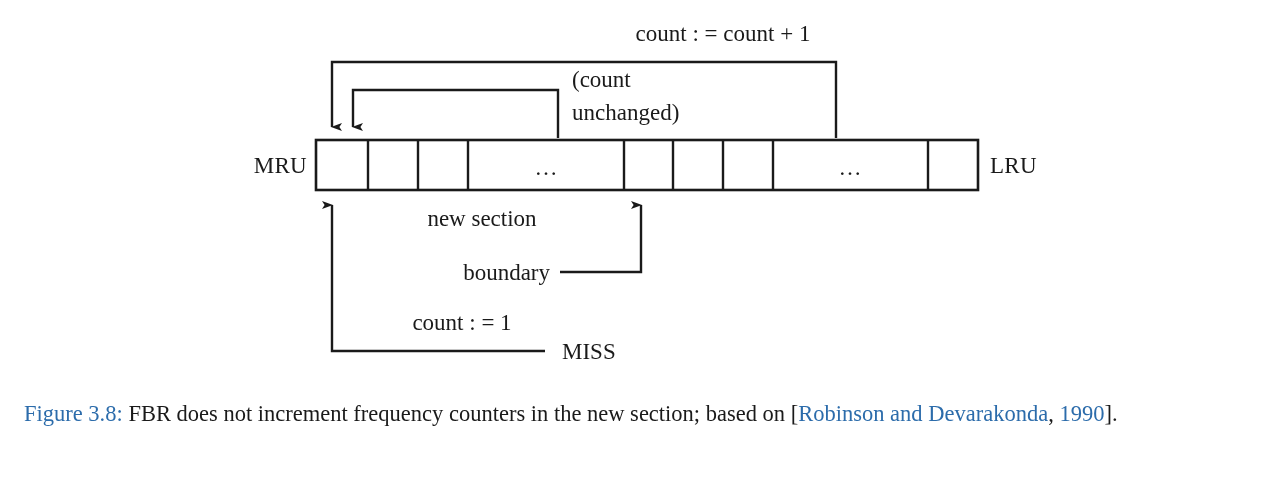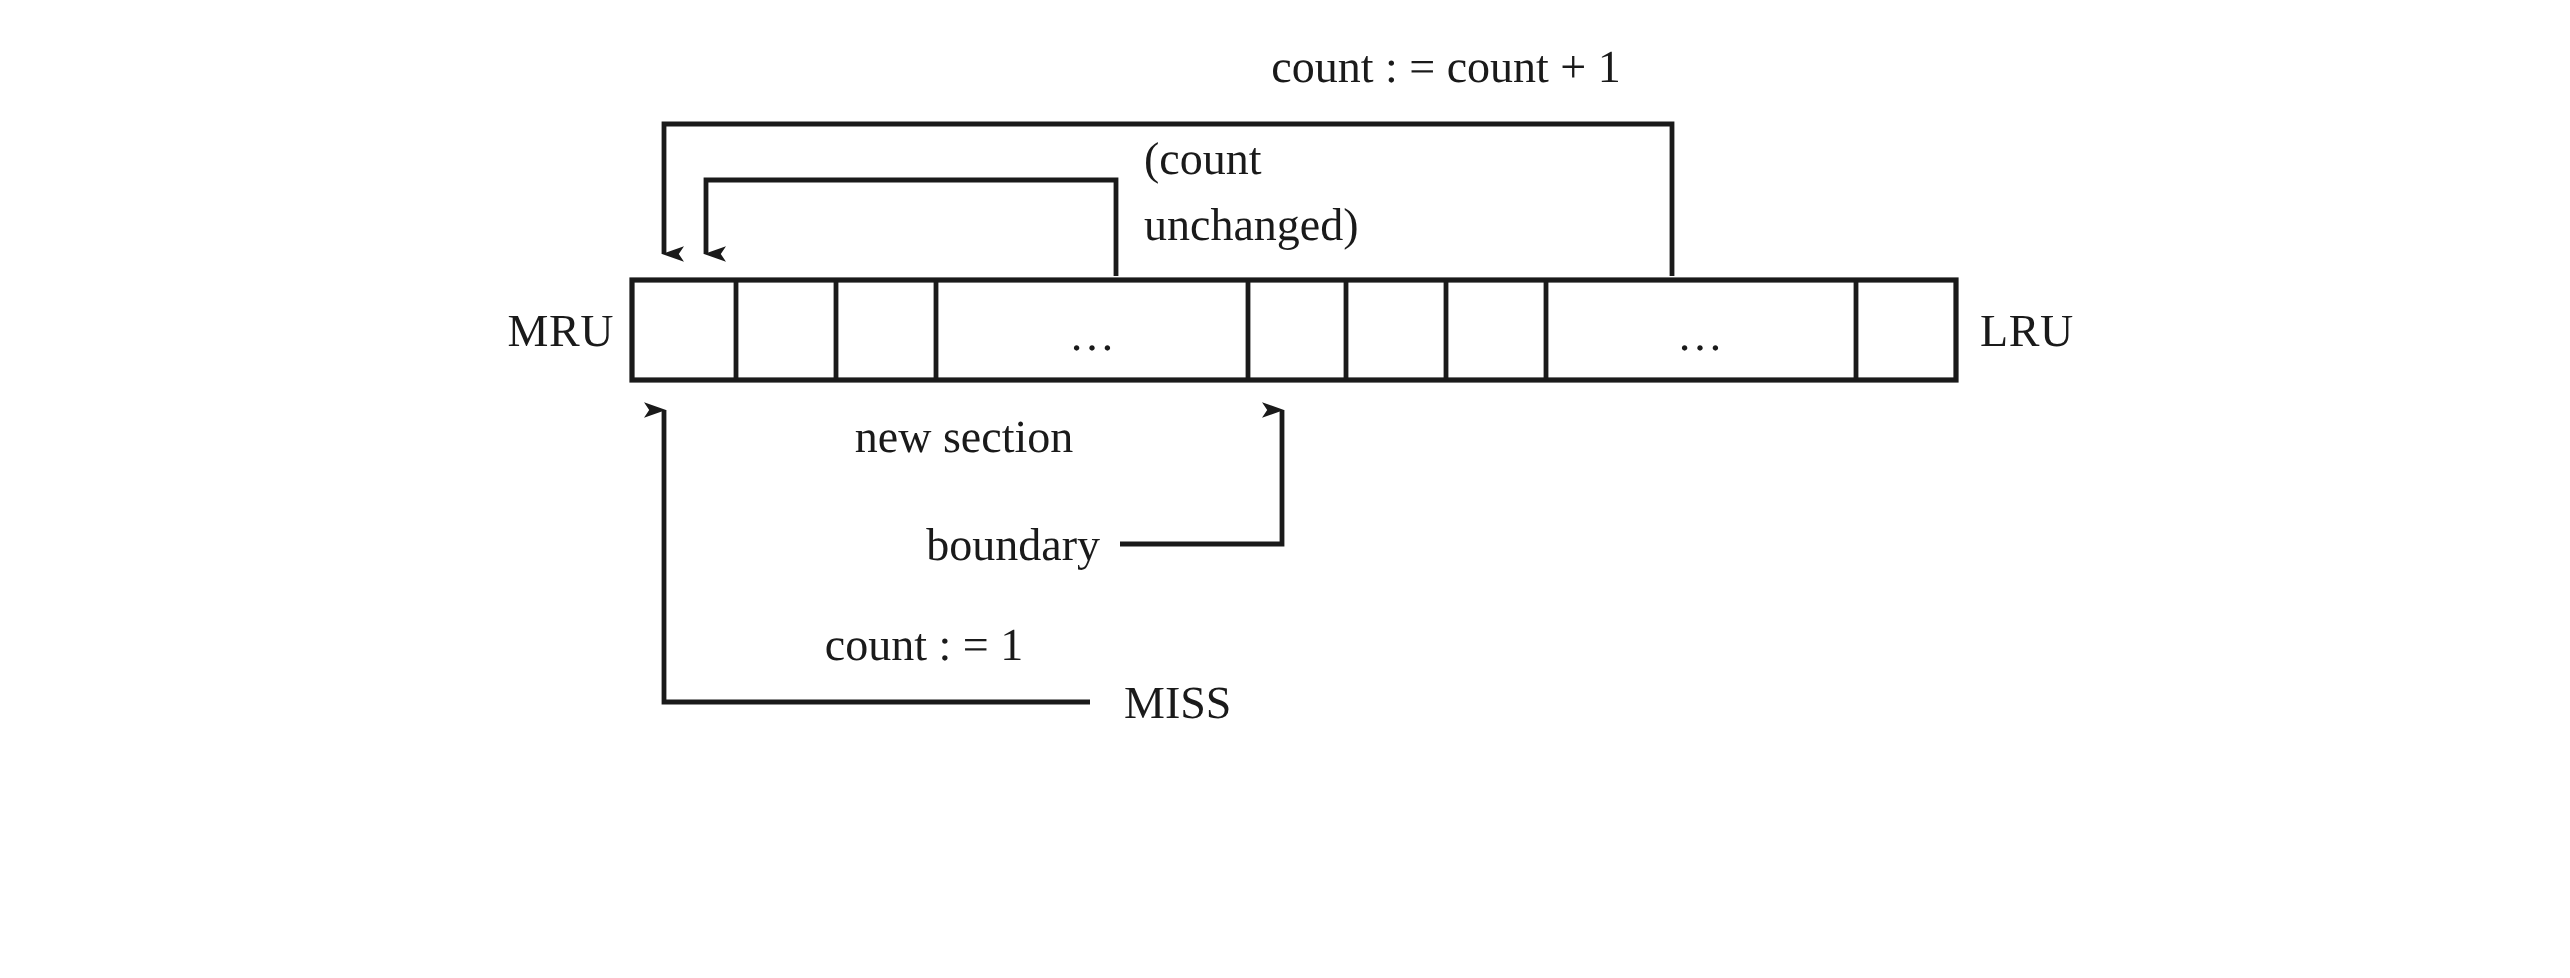--- a/index.html
+++ b/index.html
@@ -119,14 +119,18 @@
     </g>
 
     <g>
       <path d="M 545 351 L 332 351 L 332 205" fill="none" stroke="#1a1a1a" stroke-width="2.4" marker-end="url(#arrowhead-up)"></path>
       <text class="diag-label" x="562" y="359" text-anchor="start">MISS</text>
       <text class="diag-label" x="462" y="330" text-anchor="middle">count  : = 1</text>
     </g>
 
   </svg>
 
+  <div id="caption">
+    <span class="fig-num">Figure 3.8:</span><span class="body-text"> FBR does not increment frequency counters in the new section; based on [</span><span class="cite">Robinson</span>
+    <span class="cite">and Devarakonda</span><span class="body-text">, </span><span class="cite">1990</span><span class="body-text">].</span>
+  </div>
 
 </div>
 
 </body></html>

